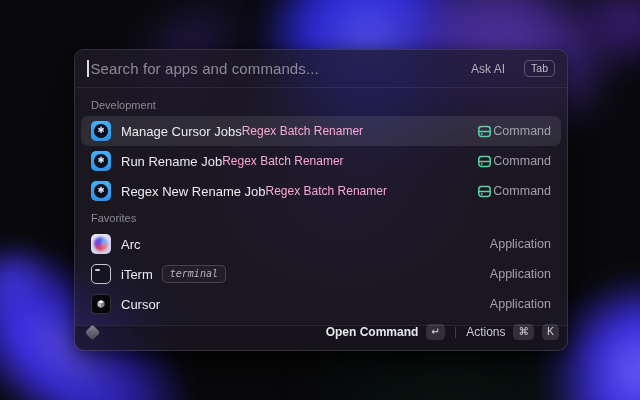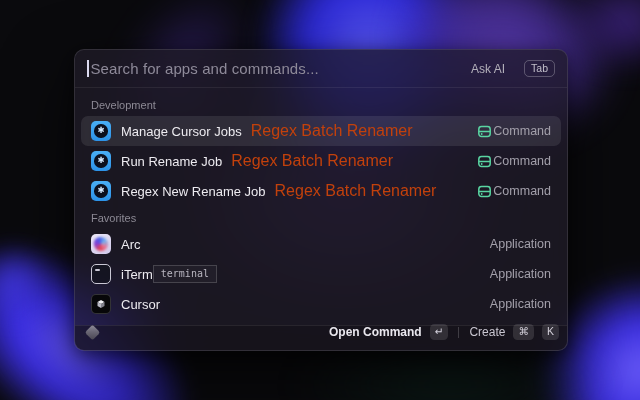--- a/index.html
+++ b/index.html
@@ -55,24 +55,24 @@
   .ask-ai { font-size: 12px; color: #b3b0ba; }
   .tab-badge { font-size: 10.5px; color: #c2bfca; border: 1px solid rgba(255,255,255,0.25);
                border-radius: 5px; padding: 2px 6px 3px; line-height: 1; }
 
   
   .list { flex: 1 1 auto; padding: 5px 6px 4px; overflow: hidden; }
   .section-header { font-size: 11px; color: #8d8a95; padding: 6px 10px 5px; }
   .row { height: 30px; display: flex; align-items: center; padding: 0 10px; border-radius: 7px; cursor: default; }
   .row.selected { background: rgba(255,255,255,0.09); }
   .row-title { font-size: 13px; font-weight: 500; color: #edebf0; white-space: nowrap; }
-  .row-subtitle { font-size: 16px; color: #c2410c; margin-left: 9px; white-space: nowrap; }
-  .row-tag { font-family: "DejaVu Sans Mono", monospace; font-size: 10px; color: #b9b6c0;
-             border: 1px solid rgba(255,255,255,0.17); border-radius: 0; padding: 2px 7px 3px;
-             background: rgba(255,255,255,0.03); line-height: 1.1; }
+  .row-subtitle { font-size: 12px; color: #f9a8d4; white-space: nowrap; }
+  .row-tag { margin-left: 9px; font-family: "DejaVu Sans Mono", monospace; font-size: 10px; color: #b9b6c0;
+             border: 1px solid rgba(255,255,255,0.17); border-radius: 5px; padding: 2px 7px 3px;
+             background: rgba(255,255,255,0.03); line-height: 1.1; font-style: italic; }
   .row-right { margin-left: auto; display: flex; align-items: center; gap: 1px; }
   .accessory-text { font-size: 12.5px; color: #a3a0ab; }
 
   
   .app-icon { width: 20px; height: 20px; margin-right: 10px; flex: none; border-radius: 5px;
               display: flex; align-items: center; justify-content: center; position: relative; }
   .icon-renamer { background: linear-gradient(180deg, #49aef5, #2d93e8); }
   .renamer-core { width: 13.5px; height: 13.5px; border-radius: 50%; background: #0b0f1d;
                   display: flex; align-items: center; justify-content: center; }
   .renamer-glyph { font-size: 8.5px; line-height: 1; color: #d9ecff; margin-top: -1px; }
@@ -220,20 +220,20 @@
       </div>
 
     </div>
 
     <div class="footer">
       <span class="ray-logo"></span>
       <span class="footer-right">
         <span class="footer-primary">Open Command</span>
         <span class="key">↵</span>
         <span class="footer-sep"></span>
-        <span class="footer-actions">Create</span>
+        <span class="footer-actions">Actions</span>
         <span class="key">⌘</span>
         <span class="key">K</span>
       </span>
     </div>
 
   </div>
 </div>
 
 </body></html>

